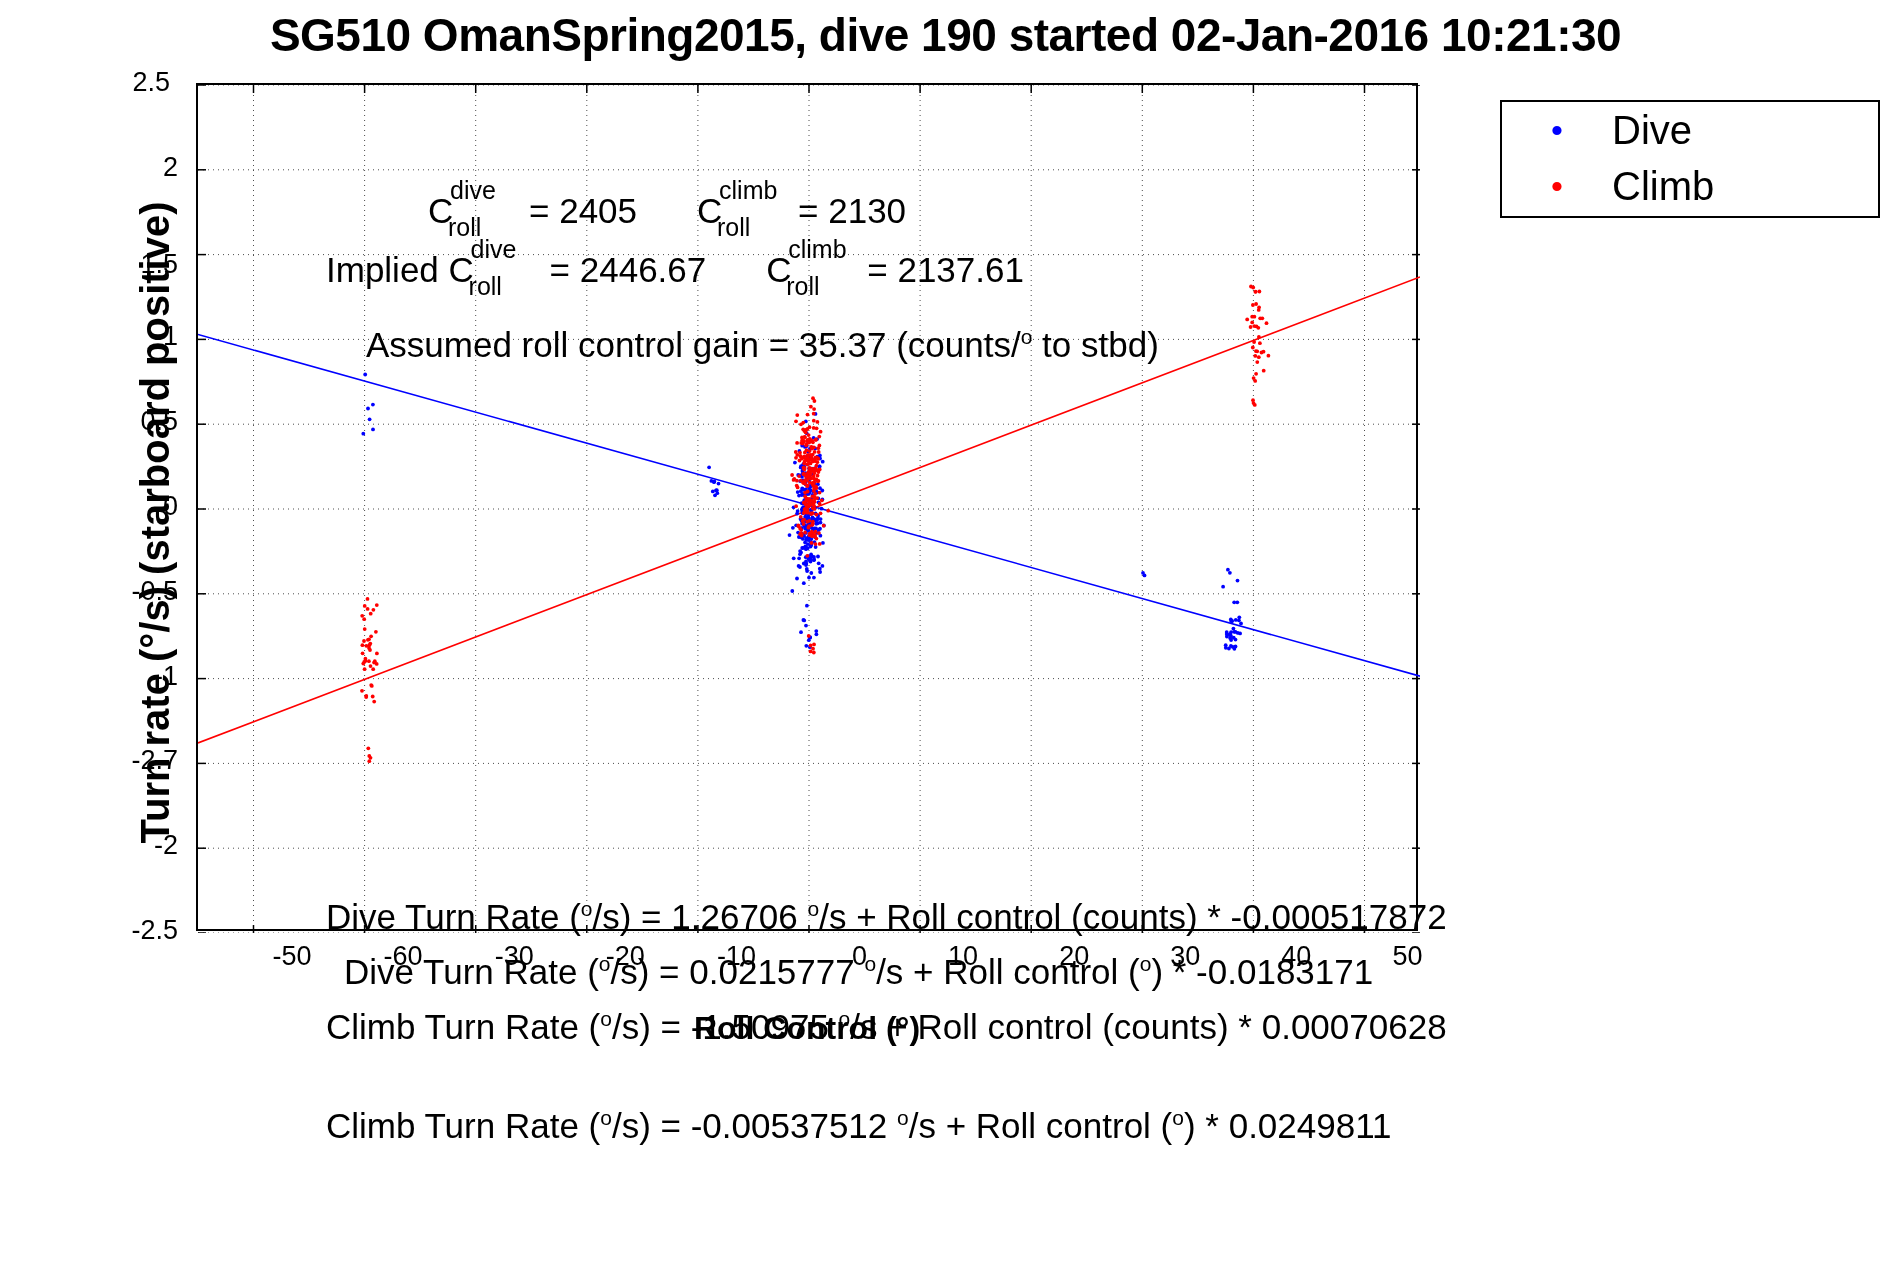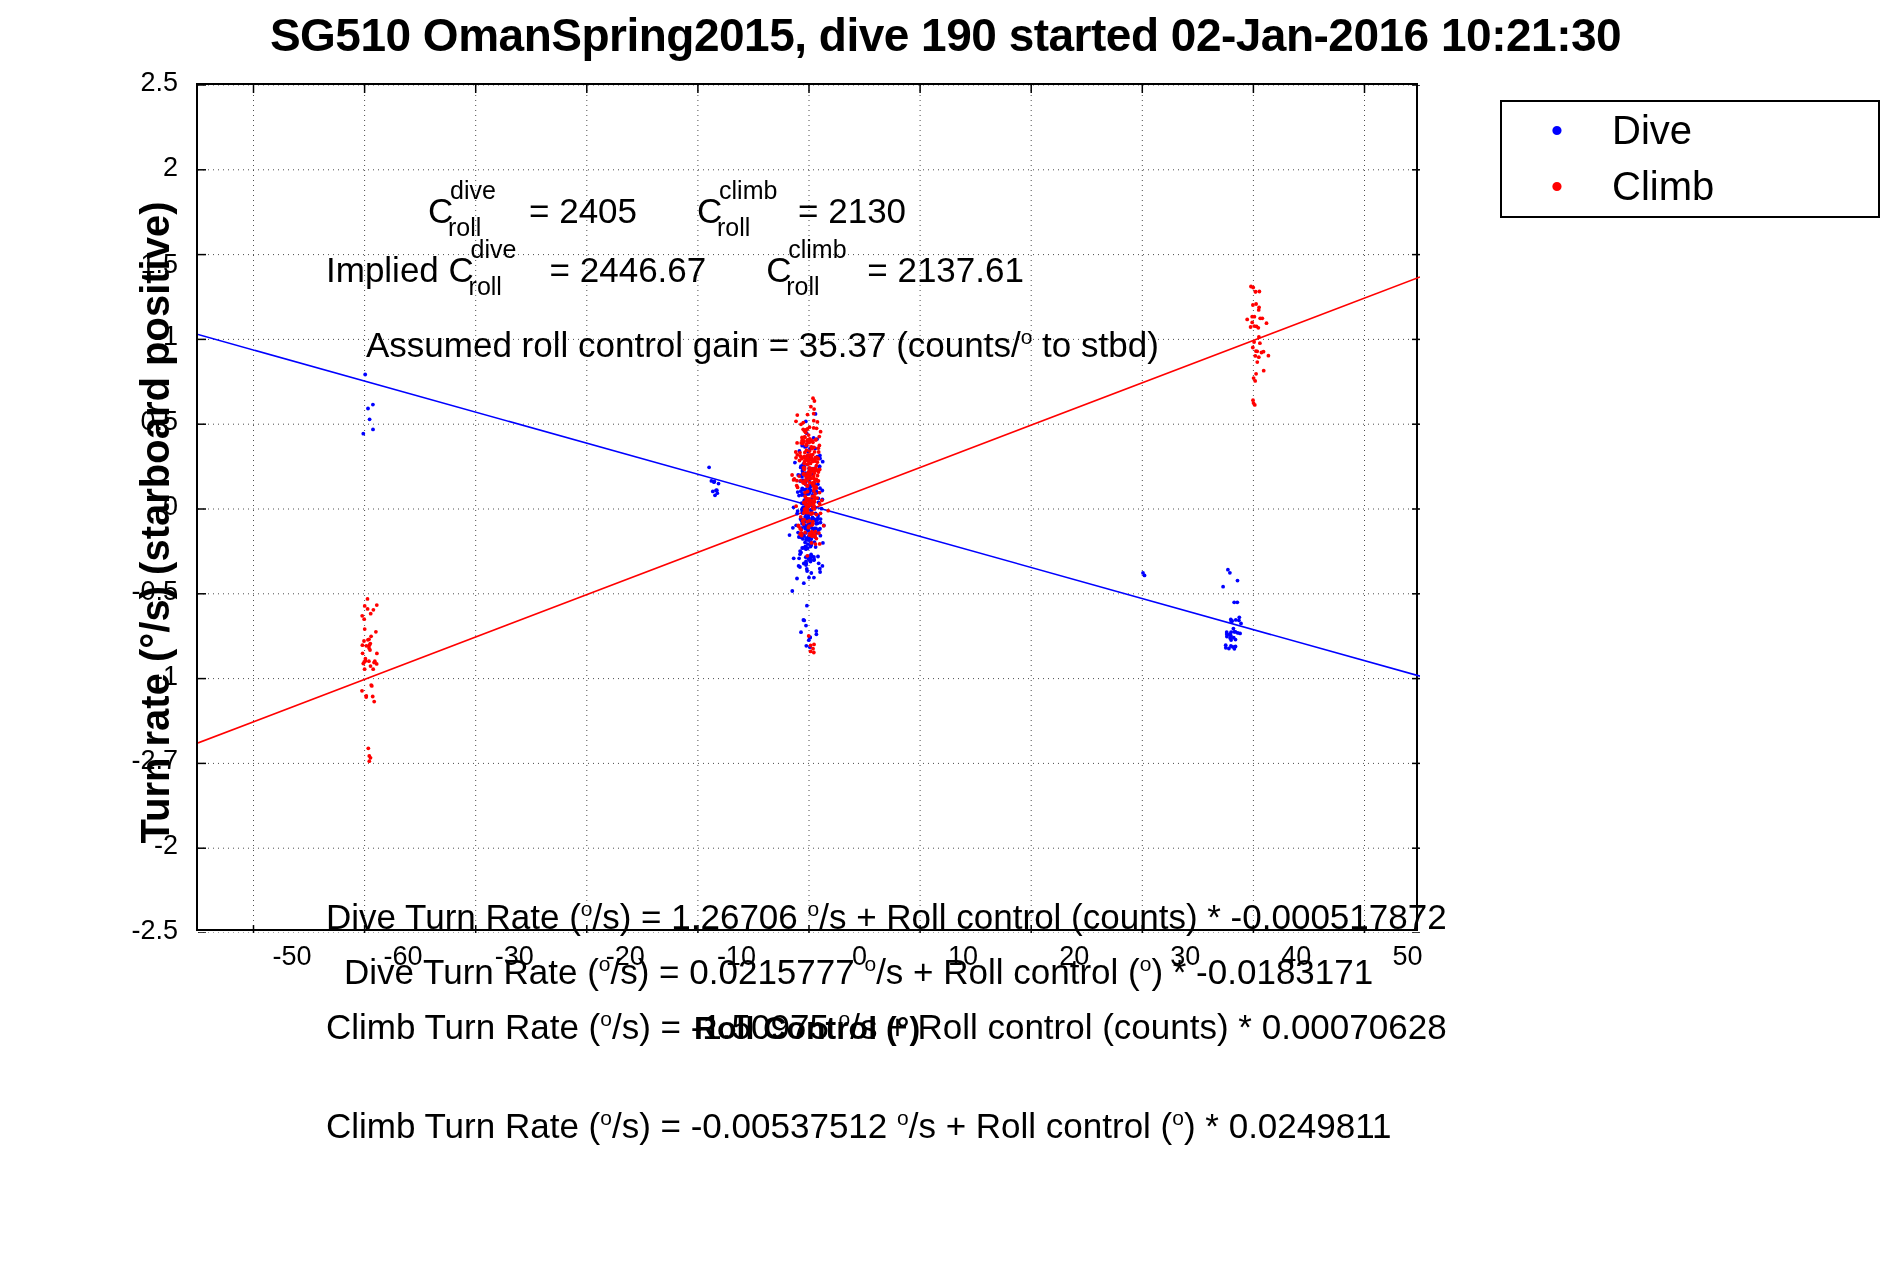--- a/index.html
+++ b/index.html
@@ -813,21 +813,21 @@
     <div class="legend-row">
       <span class="legend-mark" style="color: rgb(0, 0, 255);">•</span>
       <span class="legend-txt">Dive</span>
     </div>
     <div class="legend-row">
       <span class="legend-mark" style="color: rgb(255, 0, 0);">•</span>
       <span class="legend-txt">Climb</span>
     </div>
   </div>
 
-<div class="ytick-lbl" style="left: 58px; top: 69px;">2.5</div>
+<div class="ytick-lbl" style="left: 50px; top: 69px;">2.5</div>
     <div class="ytick-lbl" style="left: 58px; top: 153.8px;">2</div>
     <div class="ytick-lbl" style="left: 58px; top: 238.6px; margin-top: 12px;">1.5</div>
     <div class="ytick-lbl" style="left: 58px; top: 323.4px;">1</div>
     <div class="ytick-lbl" style="left: 58px; top: 408.2px;">0.5</div>
     <div class="ytick-lbl" style="left: 58px; top: 493px;">0</div>
     <div class="ytick-lbl" style="left: 58px; top: 577.8px;">-0.5</div>
     <div class="ytick-lbl" style="left: 58px; top: 662.6px;">-1</div>
     <div class="ytick-lbl" style="left: 58px; top: 747.4px;">-2.7</div>
     <div class="ytick-lbl" style="left: 58px; top: 832.2px;">-2</div>
     <div class="ytick-lbl" style="left: 58px; top: 917px;">-2.5</div>

